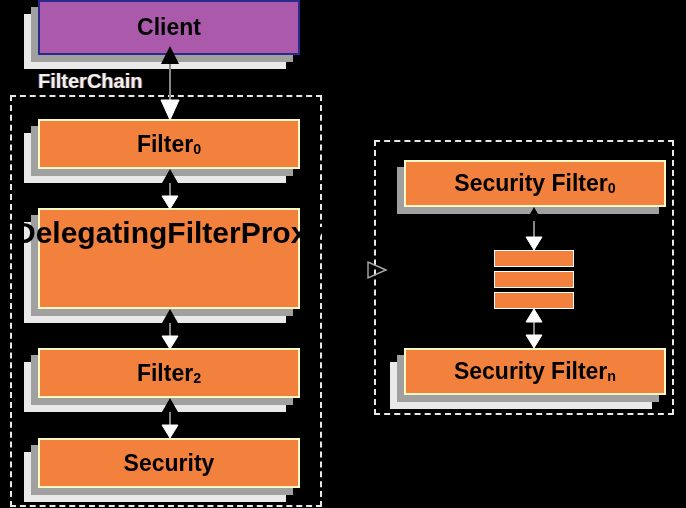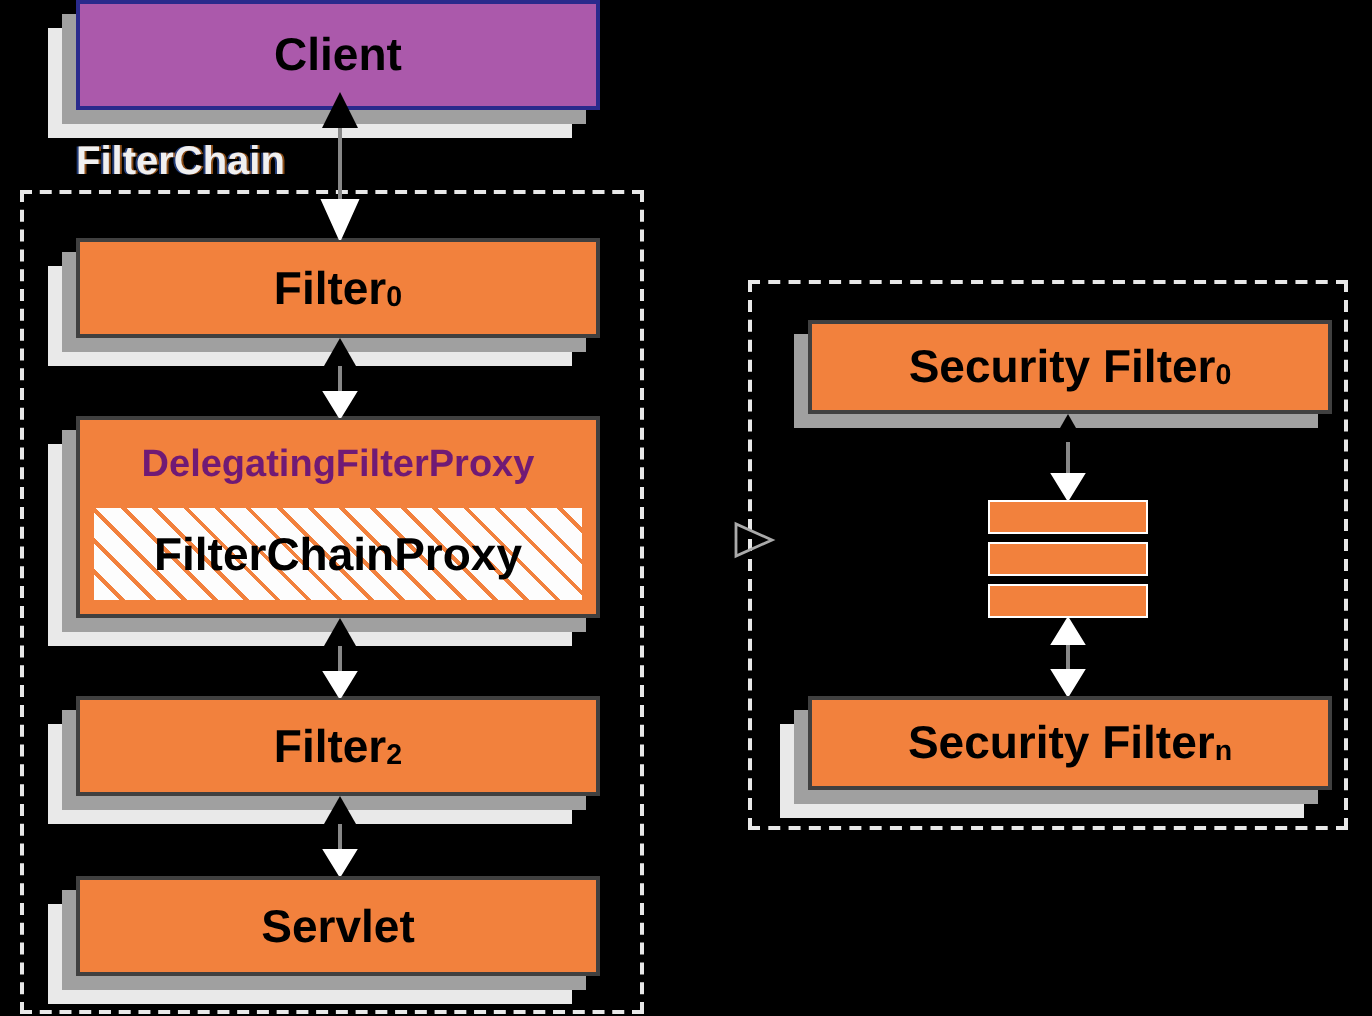--- a/index.html
+++ b/index.html
@@ -61,21 +61,21 @@
     left: -7px;
     top: 7px;
     right: 7px;
     bottom: -7px;
     background: #a0a0a0;
   }
   .node .face {
     position: absolute;
     inset: 0;
     background: #f2813d;
-    border: 2px solid #404040;
+    border: 2px solid #fef9c3;
     box-sizing: border-box;
     display: flex;
     align-items: center;
     justify-content: center;
     color: #000000;
     font-weight: bold;
     font-size: 23px;
     white-space: nowrap;
   }
   .node.client .face {
@@ -85,23 +85,23 @@
 
   .node.split .face {
     display: block;
     padding: 0;
   }
   .split-top {
     height: 46px;
     display: flex;
     align-items: center;
     justify-content: center;
-    color: #701a75;
-    font-weight: bold;
-    font-size: 19px;
+    color: #000000;
+    font-weight: bold;
+    font-size: 30px;
     white-space: nowrap;
   }
   .split-bottom {
     position: absolute;
     left: 6px;
     right: 6px;
     bottom: 6px;
     height: 48px;
     border: 1px solid #f2813d;
     box-sizing: border-box;
@@ -165,37 +165,36 @@
       <span>Filter</span>
         <sub>0</sub>
     </div>
   </div>
 
   <div class="node split" style="left:38px; top:208px; width:262px; height:101px;">
     <div class="sheet2"></div>
     <div class="sheet1"></div>
     <div class="face">
       <div class="split-top">DelegatingFilterProxy</div>
-      <div class="split-bottom">FilterChainProxy</div>
     </div>
   </div>
 
   <div class="node" style="left:38px; top:348px; width:262px; height:50px;">
     <div class="sheet2"></div>
     <div class="sheet1"></div>
     <div class="face">
       <span>Filter</span>
         <sub>2</sub>
     </div>
   </div>
 
   <div class="node" style="left:38px; top:438px; width:262px; height:50px;">
     <div class="sheet2"></div>
     <div class="sheet1"></div>
-    <div class="face">Servlet</div>
+    <div class="face">Security</div>
   </div>
 
   <div class="node" style="left:404px; top:160px; width:262px; height:47px;">
     <div class="sheet1"></div>
     <div class="face">
       <span>Security Filter</span>
         <sub>0</sub>
     </div>
   </div>
 

